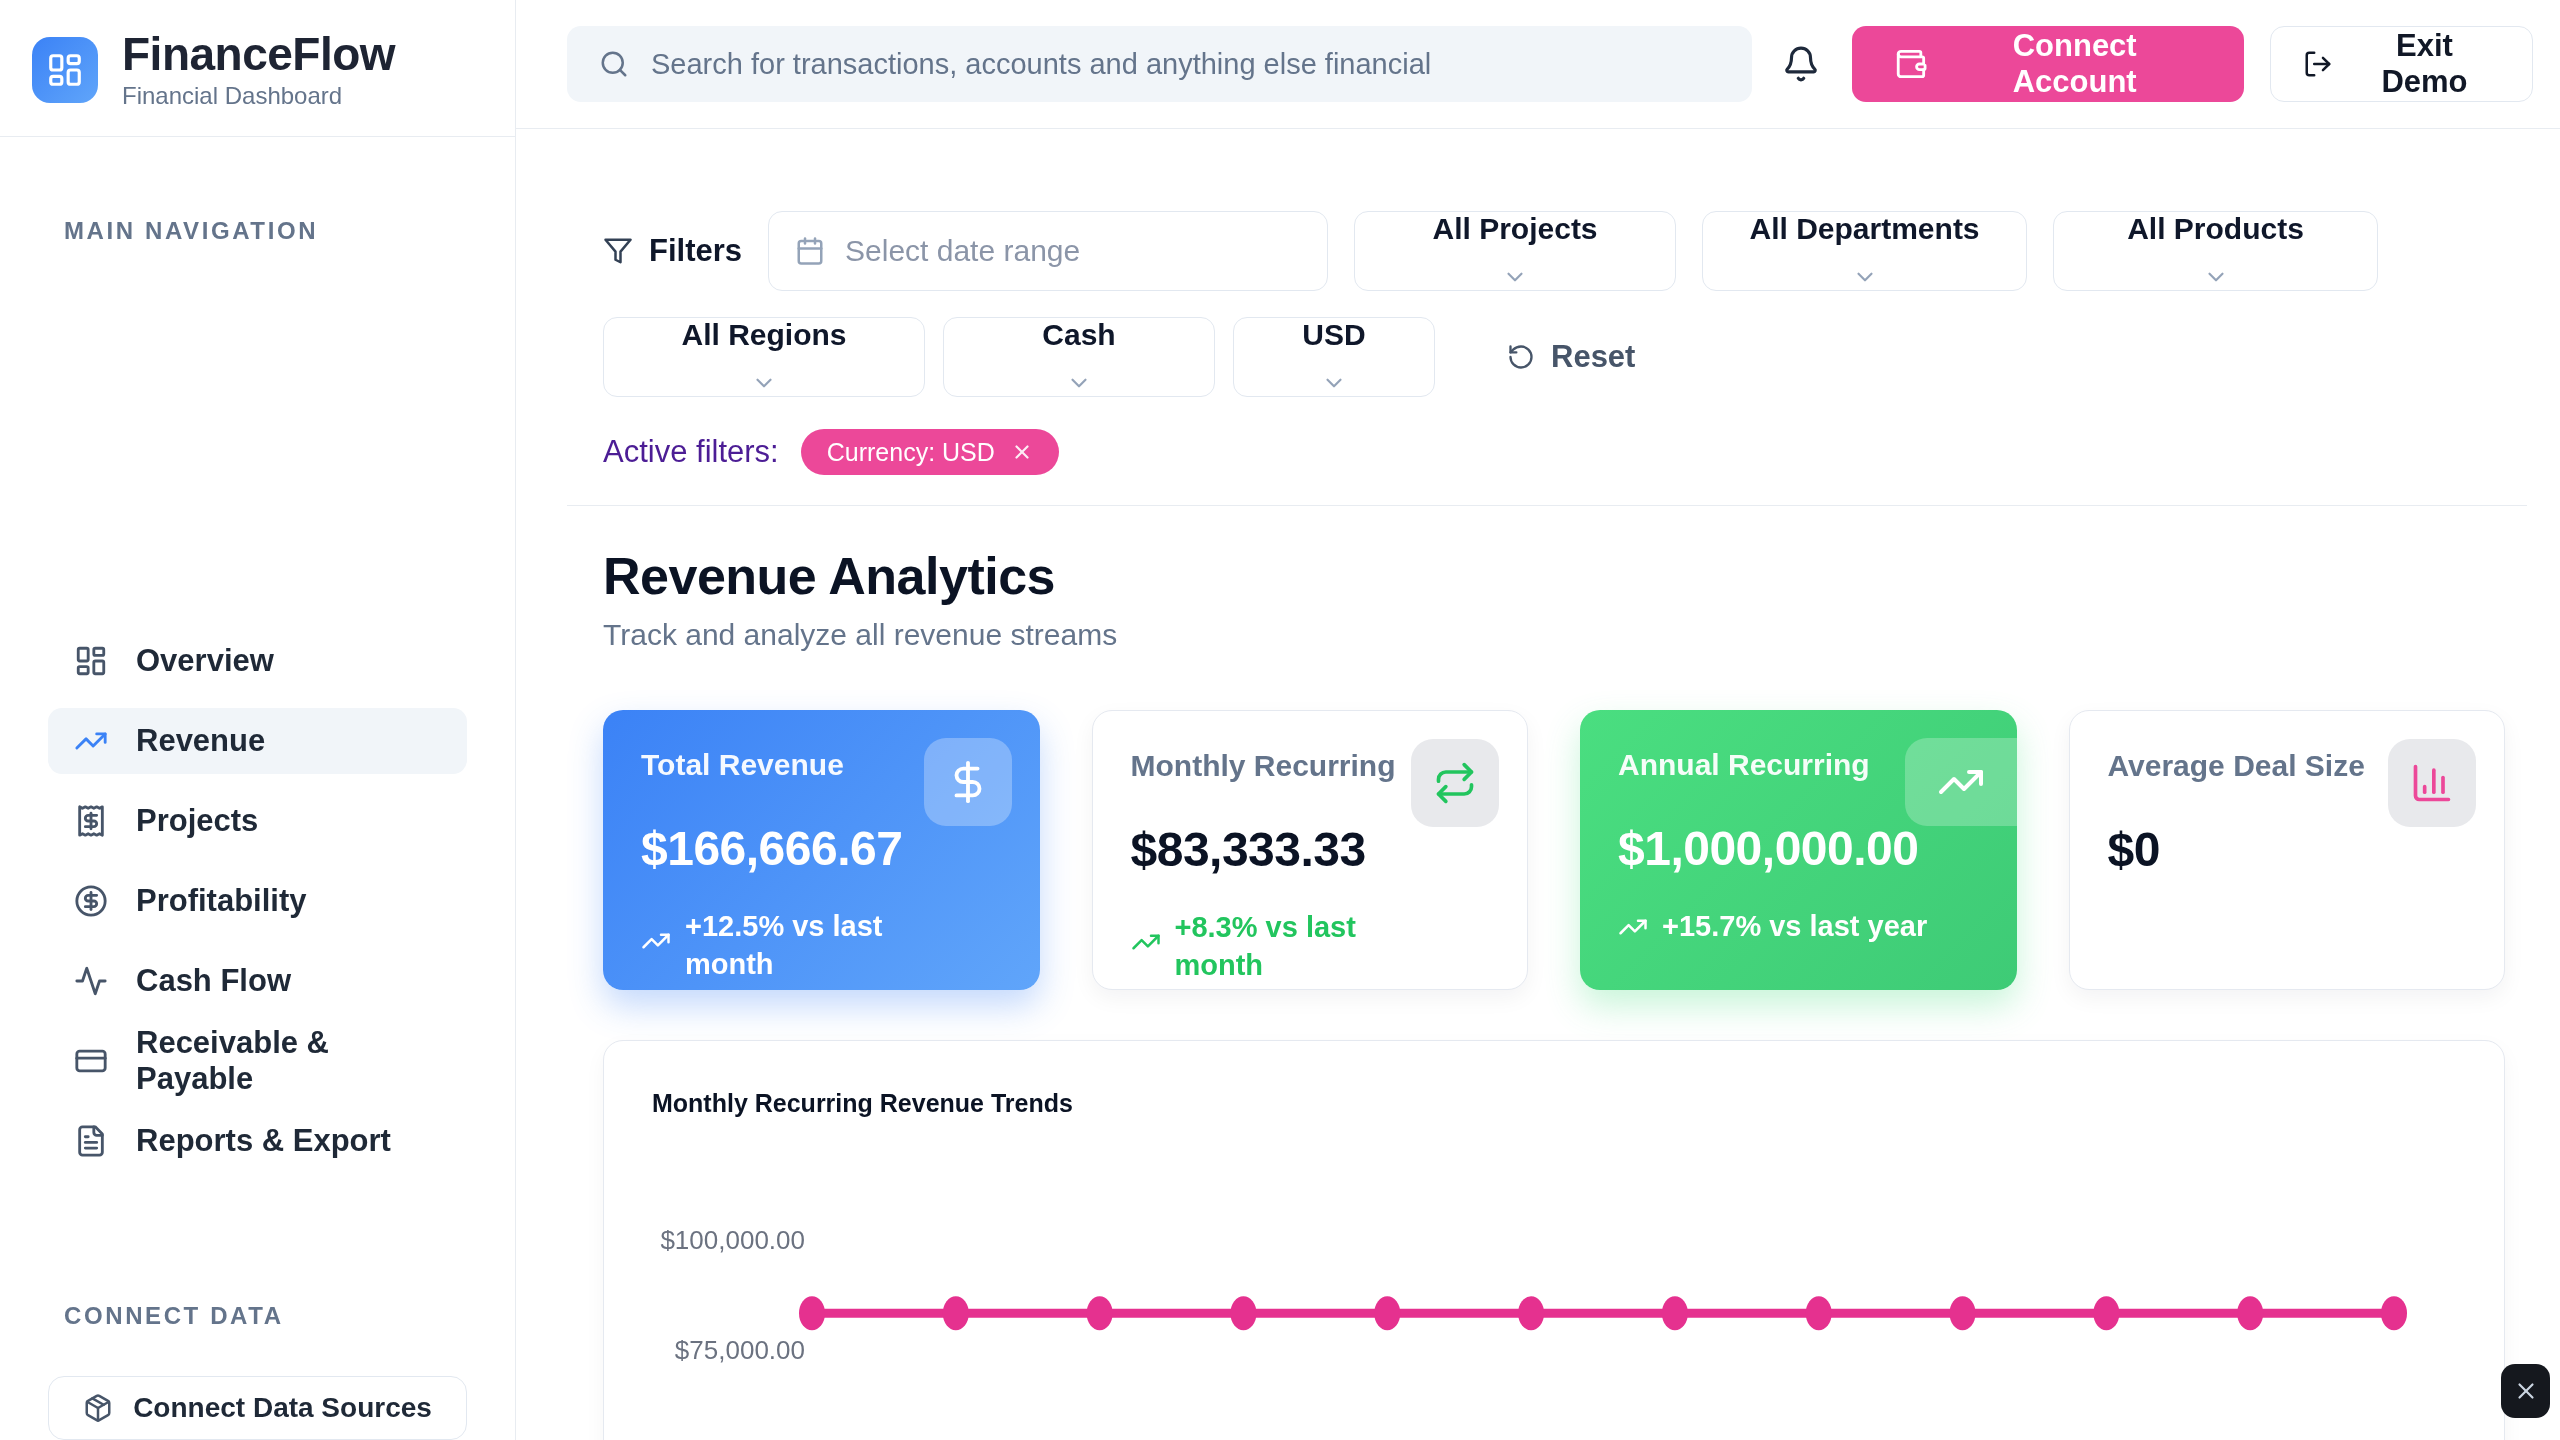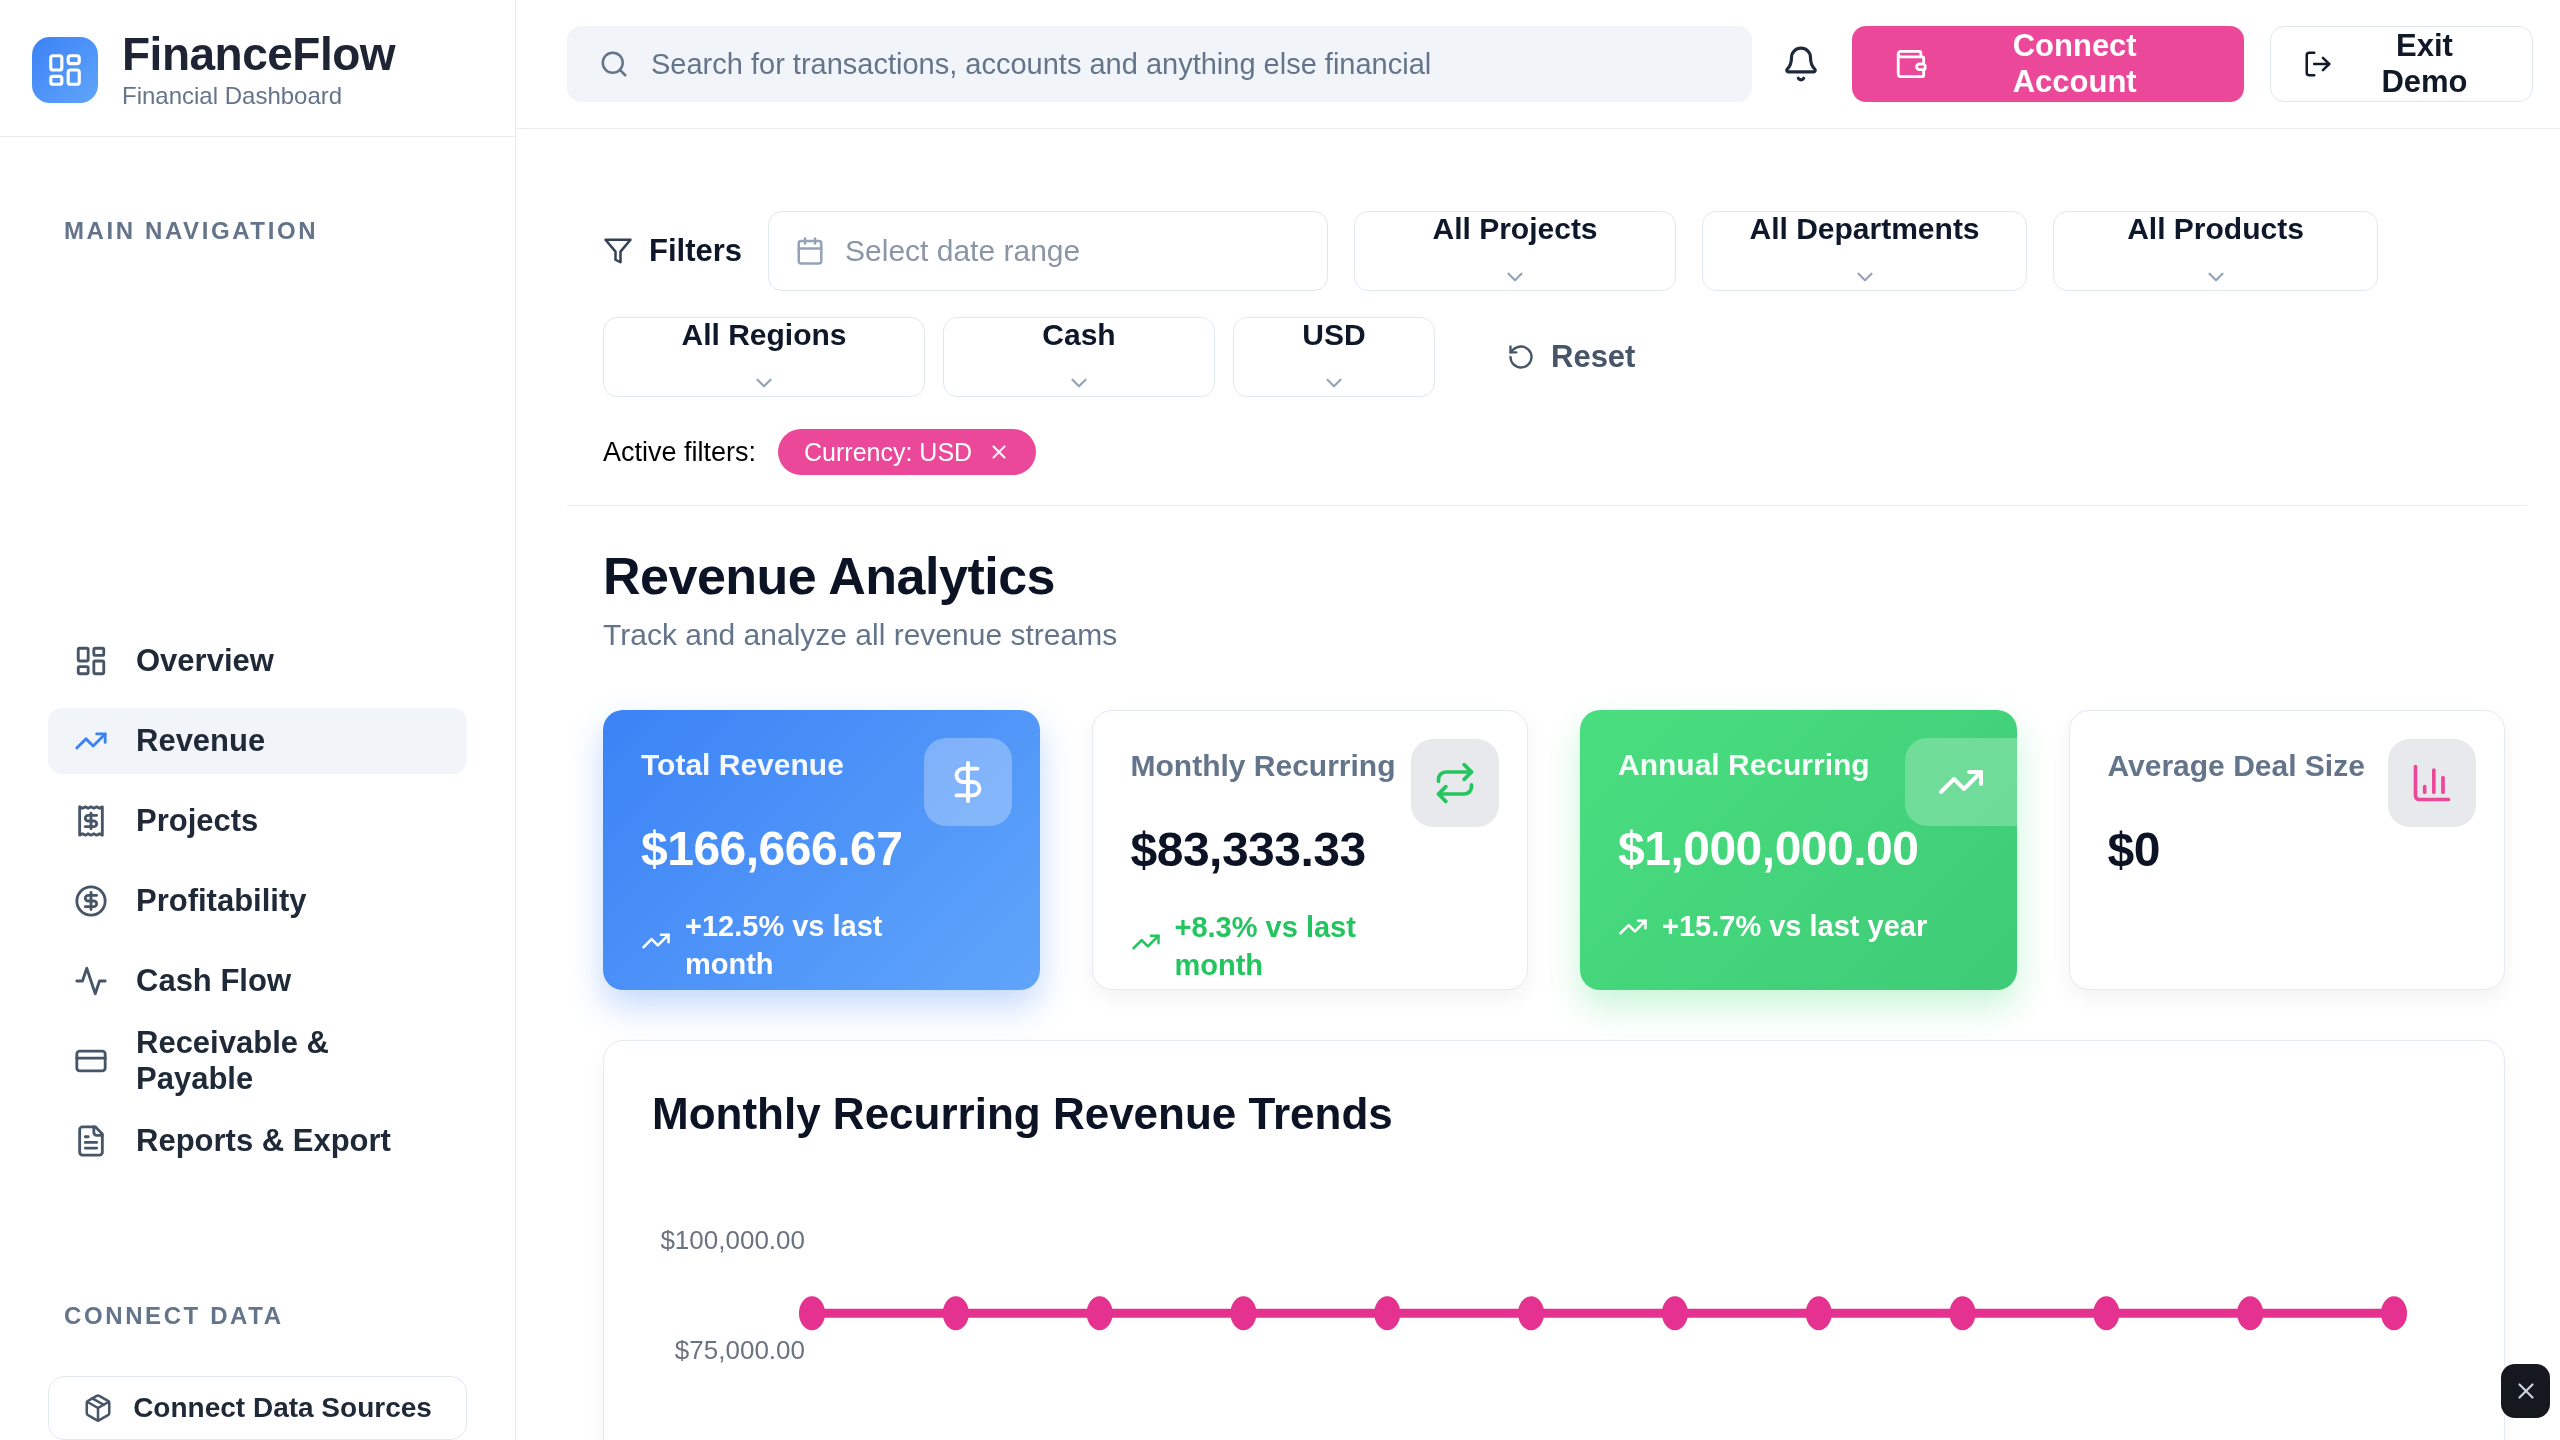--- a/index.html
+++ b/index.html
@@ -56,21 +56,21 @@
   .date-field{width:560px;gap:20px;color:#8b95a8;font-size:30px;}
   .date-field .nicon{color:#94a3b8;display:flex;}
   .select{justify-content:space-between;font-size:30px;font-weight:600;color:#0f172a;flex-direction:column;}
   .select .chev{color:#94a3b8;display:flex;}
   .w-proj{width:322px;} .w-dept{width:325px;} .w-prod{width:325px;}
   .w-reg{width:322px;}  .w-cash{width:272px;} .w-usd{width:202px;}
   .reset-btn{display:flex;align-items:center;gap:16px;margin-left:48px;background:none;border:none;cursor:pointer;
              font-size:31px;font-weight:600;color:#475569;font-family:inherit;}
   .reset-btn .nicon{color:#475569;display:flex;}
   .frow3{margin-top:32px;gap:22px;}
-  .active-label{font-size:27px;color:#000000;}
+  .active-label{font-size:31px;color:#4c1d95;}
   .chip{height:46px;border-radius:23px;background:#ec4899;color:#fff;display:flex;align-items:center;gap:16px;
         padding:0 26px;font-size:25px;font-weight:400;cursor:pointer;border:none;font-family:inherit;}
   .chip .nicon{display:flex;color:#fff;opacity:.9;}
   .section-divider{height:1px;background:#e8ecf1;margin:30px -22px 0 -36px;}
 
   .page-title{font-size:52px;font-weight:800;color:#0b1324;margin:40px 0 0 0;letter-spacing:-0.5px;}
   .page-subtitle{font-size:30px;color:#64748b;margin-top:12px;}
 
   
   .cards{display:grid;grid-template-columns:repeat(4,1fr);gap:52px;margin-top:58px;}
@@ -90,21 +90,21 @@
   .card-iconbox{position:absolute;top:28px;right:28px;width:88px;height:88px;border-radius:22px;
                 display:flex;align-items:center;justify-content:center;}
   .card.blue .card-iconbox{background:rgba(255,255,255,0.28);color:#fff;}
   .card.green .card-iconbox{background:rgba(255,255,255,0.24);color:#fff;right:0;width:112px;border-radius:22px 0 0 22px;}
   .card.white .card-iconbox{background:#e8e9ec;}
   .iconbox-green{color:#22c55e;} .iconbox-pink{color:#ec4899;}
 
   
   .chart-card{position:relative;margin-top:50px;height:660px;background:#fff;border:1px solid #e5e9f0;
               border-radius:20px;box-shadow:0 8px 22px rgba(15,23,42,0.04);box-sizing:border-box;padding:48px;overflow:hidden;}
-  .chart-title{font-size:44px;font-weight:700;color:#0b1324;}
+  .chart-title{font-size:25px;font-weight:700;color:#0b1324;}
   .ylabel{position:absolute;left:8px;width:193px;text-align:right;font-size:26px;color:#6b7280;line-height:44px;height:44px;}
   .chart-svg{position:absolute;left:0;top:0;}
 
   
   .overlay-close{position:fixed;right:10px;bottom:22px;width:49px;height:54px;border-radius:14px;background:#15181e;
                  color:#cbd5e1;border:none;display:flex;align-items:center;justify-content:center;cursor:pointer;}
 </style>
 </head>
 <body>
 

